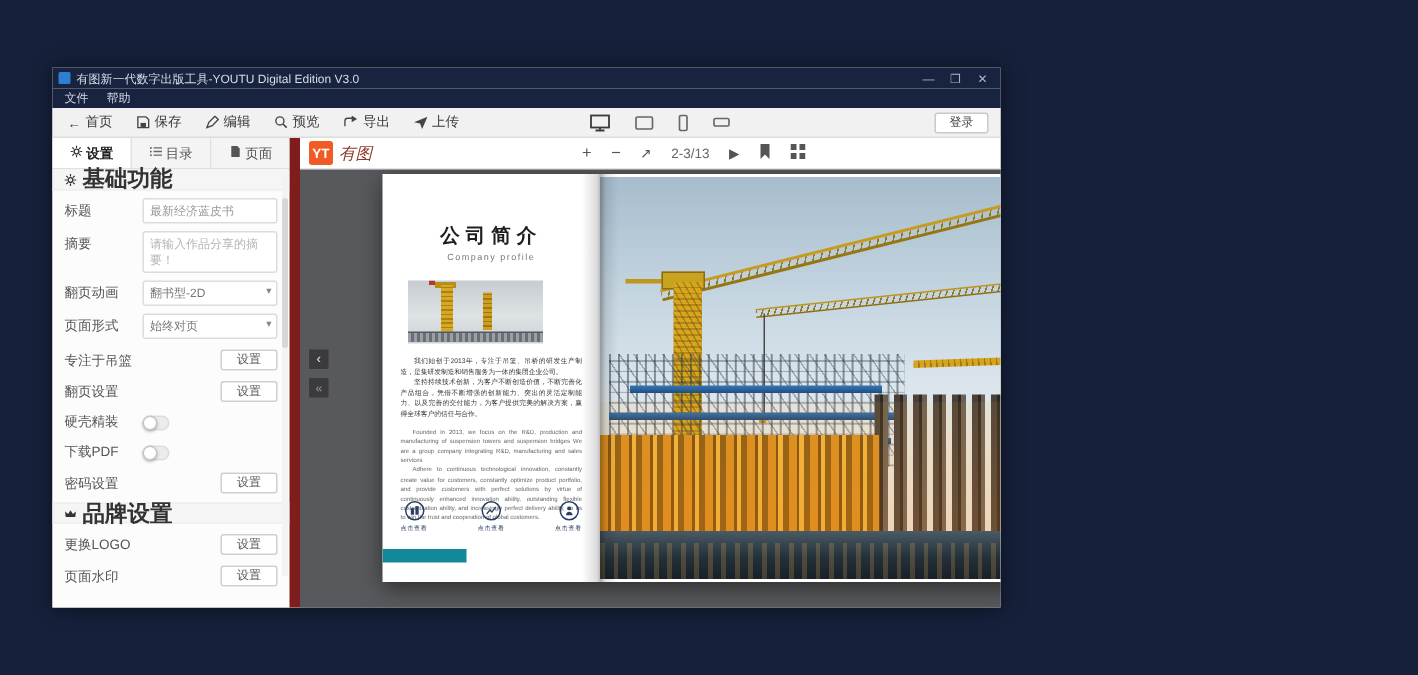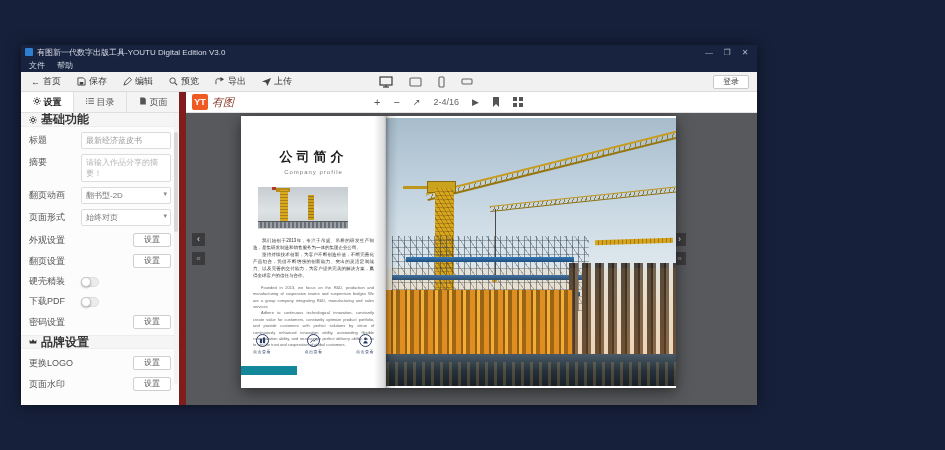--- a/index.html
+++ b/index.html
@@ -1,20 +1,20 @@
 <!DOCTYPE html>
 <html><head>
 <meta charset="utf-8">
 <style>
   * { margin:0; padding:0; box-sizing:border-box; }
   html,body { width:945px; height:450px; overflow:hidden; background:#16203a;
     font-family:"Liberation Sans","DejaVu Sans",sans-serif; }
 
   
-  .app-window { position:absolute; left:21px; top:45px; width:736px; height:360px;
+  .app-window { position:absolute; left:35px; top:45px; width:632px; height:360px;
     display:flex; flex-direction:column; background:#fff; box-shadow:0 0 12px rgba(0,0,0,.5); }
 
   .titlebar { height:14px; background:#18233f; display:flex; align-items:center; padding:0 4px; flex:none; }
   .app-icon { width:8px; height:8px; background:#2f7fd0; border-radius:1px; margin-right:4px; flex:none; }
   .title-text { color:#d8dce6; font-size:8px; white-space:nowrap; flex:1; }
   .win-controls { display:flex; gap:2px; }
   .win-btn { color:#aeb6c6; font-size:8px; width:16px; text-align:center; cursor:default; }
 
   .menubar { height:13px; background:#18233f; display:flex; align-items:center; gap:12px; padding:0 8px; flex:none; }
   .menu-item { color:#cfd5e2; font-size:8px; }
@@ -33,21 +33,21 @@
   
   .sidebar { width:165px; background:#fcfcfc; border-right:7px solid #7f1d1d; position:relative;
     overflow:hidden; flex:none; }
   .side-tabs { display:flex; height:21px; border-bottom:1px solid #e0e0e0; }
   .side-tab { flex:1; display:flex; align-items:center; justify-content:center; gap:3px; font-size:9px;
     color:#555; background:#f4f4f4; border-right:1px solid #e0e0e0; cursor:default; }
   .side-tab.active { background:#fff; color:#222; font-weight:bold; }
   .side-tab:last-child { border-right:none;font-family:Liberation Serif, serif; }
 
   .section-head { height:14px; background:#f5f5f5; border-bottom:1px solid #eee; display:flex;
-    align-items:center; gap:4px; padding:0 8px; font-size:12px; font-weight:bold; color:#333; }
+    align-items:center; gap:4px; padding:0 8px; font-size:15px; font-weight:bold; color:#333; }
   .section-head.second { margin-top:6px; border-top:1px solid #eee; }
 
   .field-row { display:flex; align-items:flex-start; padding:5px 8px 0 8px; }
   .field-label { width:52px; font-size:9px; color:#555; padding-top:2px; flex:none; }
   .field-box { flex:1; border:1px solid #dcdcdc; border-radius:2px; background:#fff; min-height:14px;
     font-size:8px; color:#999; padding:2px 4px; position:relative; }
   .field-box.placeholder { color:#b5b5b5; }
   .field-box.select { color:#777; padding-right:12px; }
   .select-caret { position:absolute; right:3px; top:2px; font-size:7px; color:#888; }
   .textarea { min-height:24px; }
@@ -310,21 +310,21 @@
 
       <div class="field-row">
         <div class="field-label">页面形式</div>
         <div class="field-box select">
           <span>始终对页</span>
           <span class="select-caret">▾</span>
         </div>
       </div>
 
       <div class="ctrl-row">
-        <div class="ctrl-label">外观设置</div>
+        <div class="ctrl-label">专注于吊篮</div>
         <div class="ctrl-spacer"></div>
         <div class="mini-btn">设置</div>
       </div>
 
 
       <div class="ctrl-row">
         <div class="ctrl-label">翻页设置</div>
         <div class="ctrl-spacer"></div>
         <div class="mini-btn">设置</div>
       </div>
@@ -375,21 +375,21 @@
 
     <div class="viewer">
 
       <div class="viewer-toolbar">
         <div class="yt-logo">YT</div>
         <div class="brand-name">有图</div>
         <div class="vt-icons">
           <span class="vt-glyph">+</span>
           <span class="vt-glyph">−</span>
           <span class="vt-glyph small">↗</span>
-          <span class="page-indicator">2-4/16</span>
+          <span class="page-indicator">2-3/13</span>
           <span class="vt-glyph small">▶</span>
           <span><svg width="8" height="10" viewBox="0 0 8 10">
                 <path d="M1 0h6v10L4 7 1 10z" fill="#555"></path>
               </svg></span>
           <span><svg width="10" height="10" viewBox="0 0 10 10">
                 <rect x="0" y="0" width="4" height="4" fill="#555"></rect>
                 <rect x="6" y="0" width="4" height="4" fill="#555"></rect>
                 <rect x="0" y="6" width="4" height="4" fill="#555"></rect>
                 <rect x="6" y="6" width="4" height="4" fill="#555"></rect>
               </svg></span>

